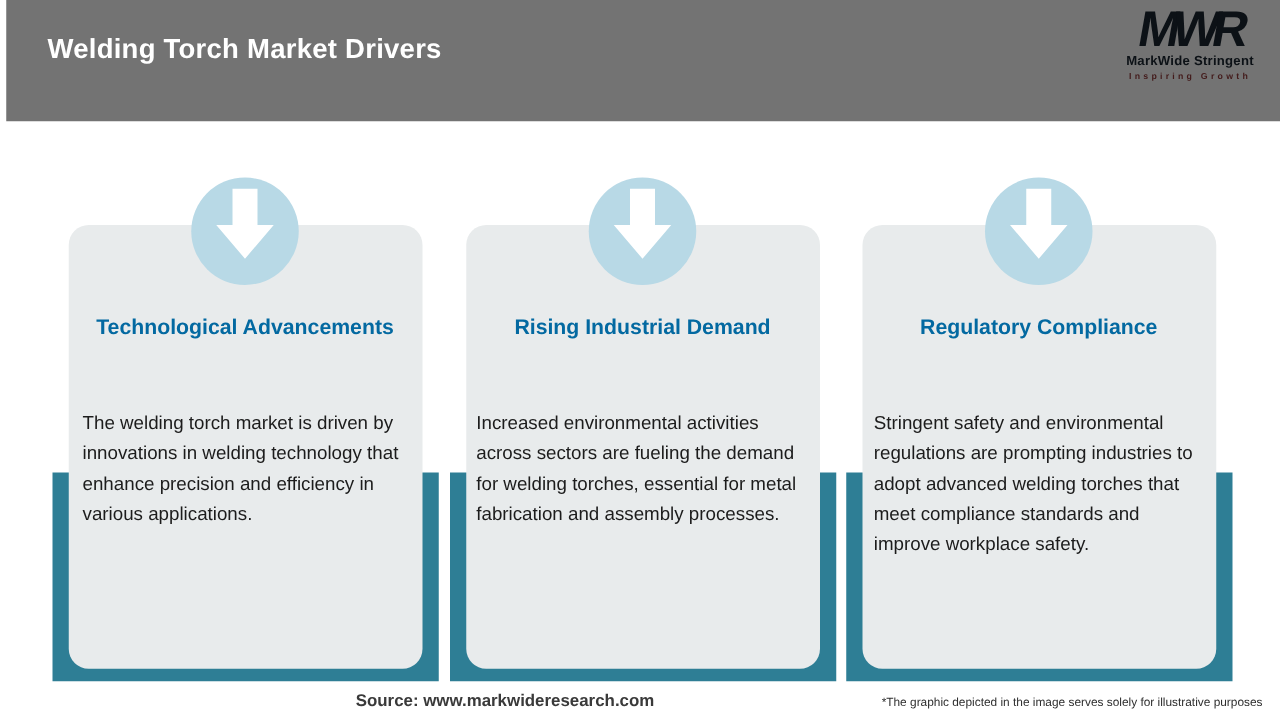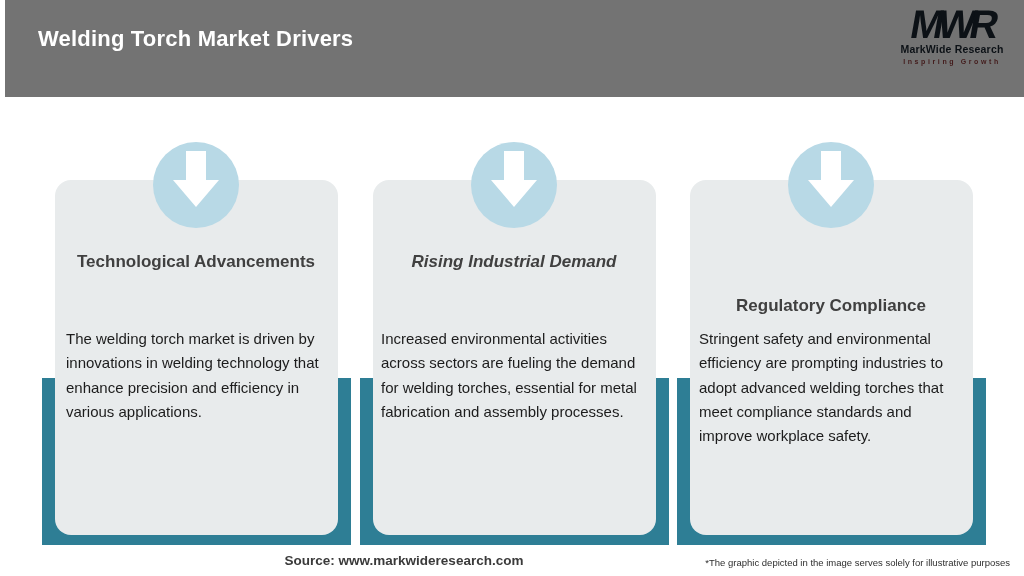--- a/index.html
+++ b/index.html
@@ -95,25 +95,25 @@
   .circle-3 { left: 788px; }
   .circle svg { display: block; width: 86px; height: 86px; }
 
   .card-title {
     position: absolute;
     top: 252px;
     width: 282px;
     text-align: center;
     font-size: 17px;
     font-weight: bold;
-    color: #404040;
+    color: #0369a1;
   }
   .title-1 { left: 55px; }
-  .title-2 { left: 373px; font-style: italic; }
-  .title-3 { left: 690px; margin-top: 44px; }
+  .title-2 { left: 373px; }
+  .title-3 { left: 690px; }
 
   .card-body {
     position: absolute;
     top: 327px;
     width: 266px;
     font-size: 15px;
     line-height: 1.62;
     color: #1c1c1c;
   }
   .body-1 { left: 66px; }
@@ -140,21 +140,21 @@
 </head>
 <body>
 
 <div class="canvas">
 
   <div class="header">
     <div class="header-title">Welding Torch Market Drivers</div>
 
     <div class="logo">
       <div class="logo-acronym">MWR</div>
-      <div class="logo-name">MarkWide Research</div>
+      <div class="logo-name">MarkWide Stringent</div>
       <div class="logo-tagline">Inspiring Growth</div>
     </div>
   </div>
 
   <div class="backing backing-1"></div>
   <div class="backing backing-2"></div>
   <div class="backing backing-3"></div>
 
   <div class="card card-1"></div>
   <div class="card card-2"></div>
@@ -175,18 +175,18 @@
       <polygon points="33,9 53,9 53,38 66,38 43,65 20,38 33,38" fill="#ffffff"></polygon>
     </svg>
   </div>
 
   <div class="card-title title-1">Technological Advancements</div>
   <div class="card-title title-2">Rising Industrial Demand</div>
   <div class="card-title title-3">Regulatory Compliance</div>
 
   <div class="card-body body-1">The welding torch market is driven by innovations in welding technology that enhance precision and efficiency in various applications.</div>
   <div class="card-body body-2">Increased environmental activities across sectors are fueling the demand for welding torches, essential for metal fabrication and assembly processes.</div>
-  <div class="card-body body-3">Stringent safety and environmental efficiency are prompting industries to adopt advanced welding torches that meet compliance standards and improve workplace safety.</div>
+  <div class="card-body body-3">Stringent safety and environmental regulations are prompting industries to adopt advanced welding torches that meet compliance standards and improve workplace safety.</div>
 
   <div class="source">Source: www.markwideresearch.com</div>
   <div class="disclaimer">*The graphic depicted in the image serves solely for illustrative purposes</div>
 
 </div>
 
 </body></html>

